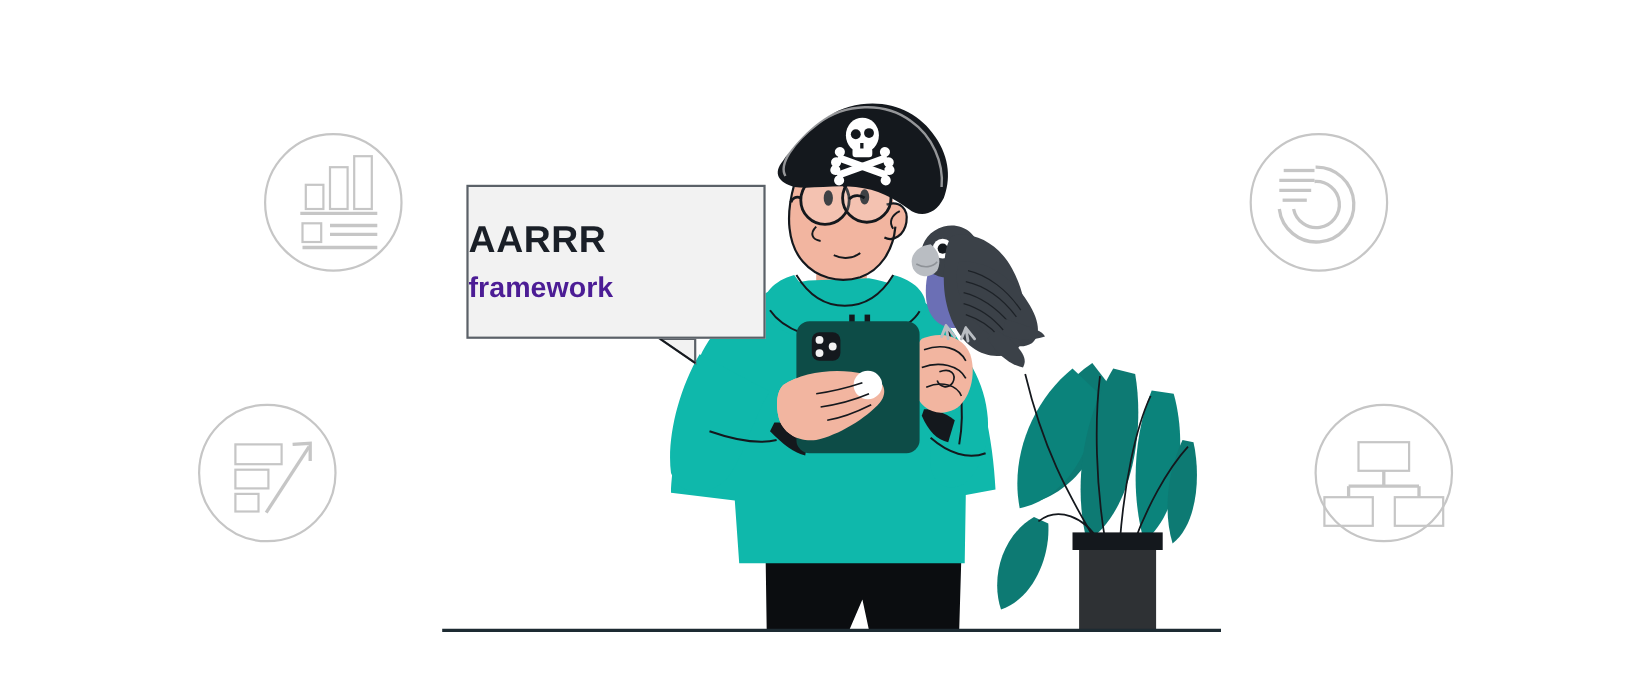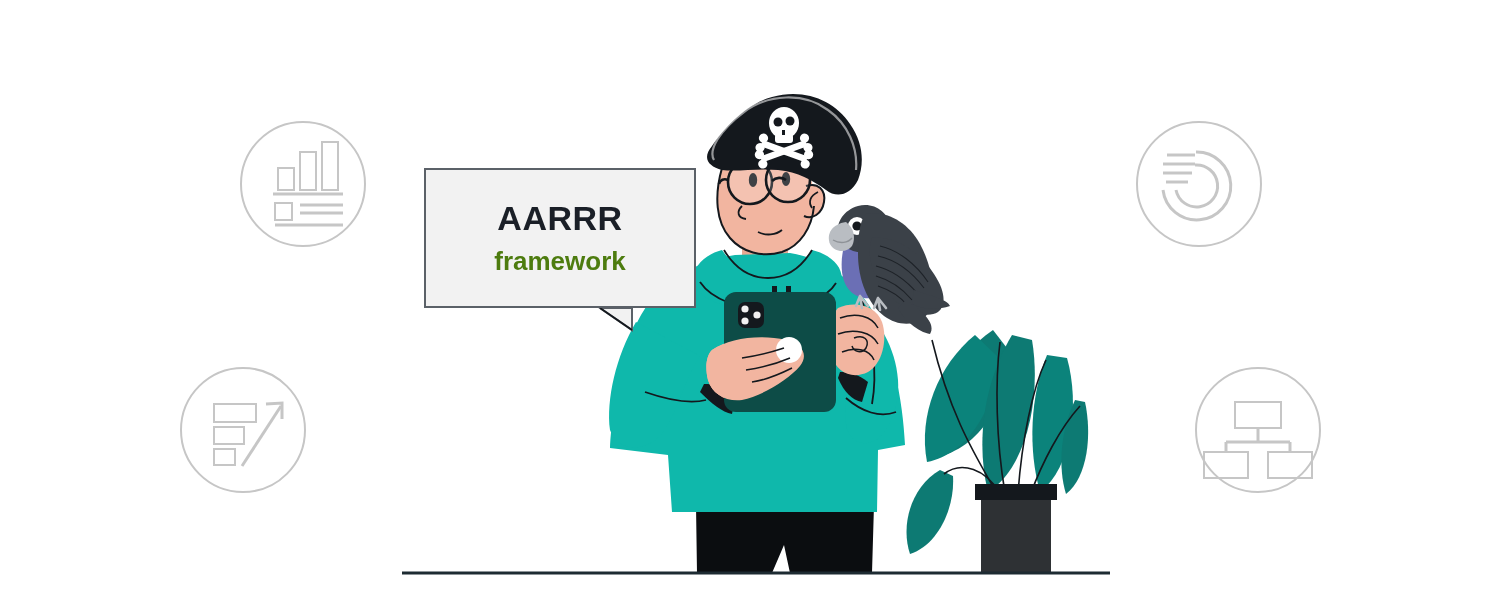--- a/index.html
+++ b/index.html
@@ -30,35 +30,35 @@
     position: absolute;
     left: 424px;
     top: 168px;
     width: 272px;
     height: 140px;
     background: #f2f2f2;
     border: 2px solid #5b6168;
     box-sizing: border-box;
     display: flex;
     flex-direction: column;
-    align-items: center;
+    align-items: flex-start;
     justify-content: center;
     z-index: 6;
   }
   #speech-bubble .line1 {
     font-size: 34px;
     font-weight: bold;
     color: #1a1f27;
     letter-spacing: 0.5px;
     line-height: 1.1;
   }
   #speech-bubble .line2 {
     font-size: 26px;
     font-weight: bold;
-    color: #4d7c0f;
+    color: #4c1d95;
     line-height: 1.1;
     margin-top: 10px;
   }
 </style>
 </head>
 <body>
 
 <div id="stage">
 
   <svg class="layer" viewBox="0 0 1500 615">

